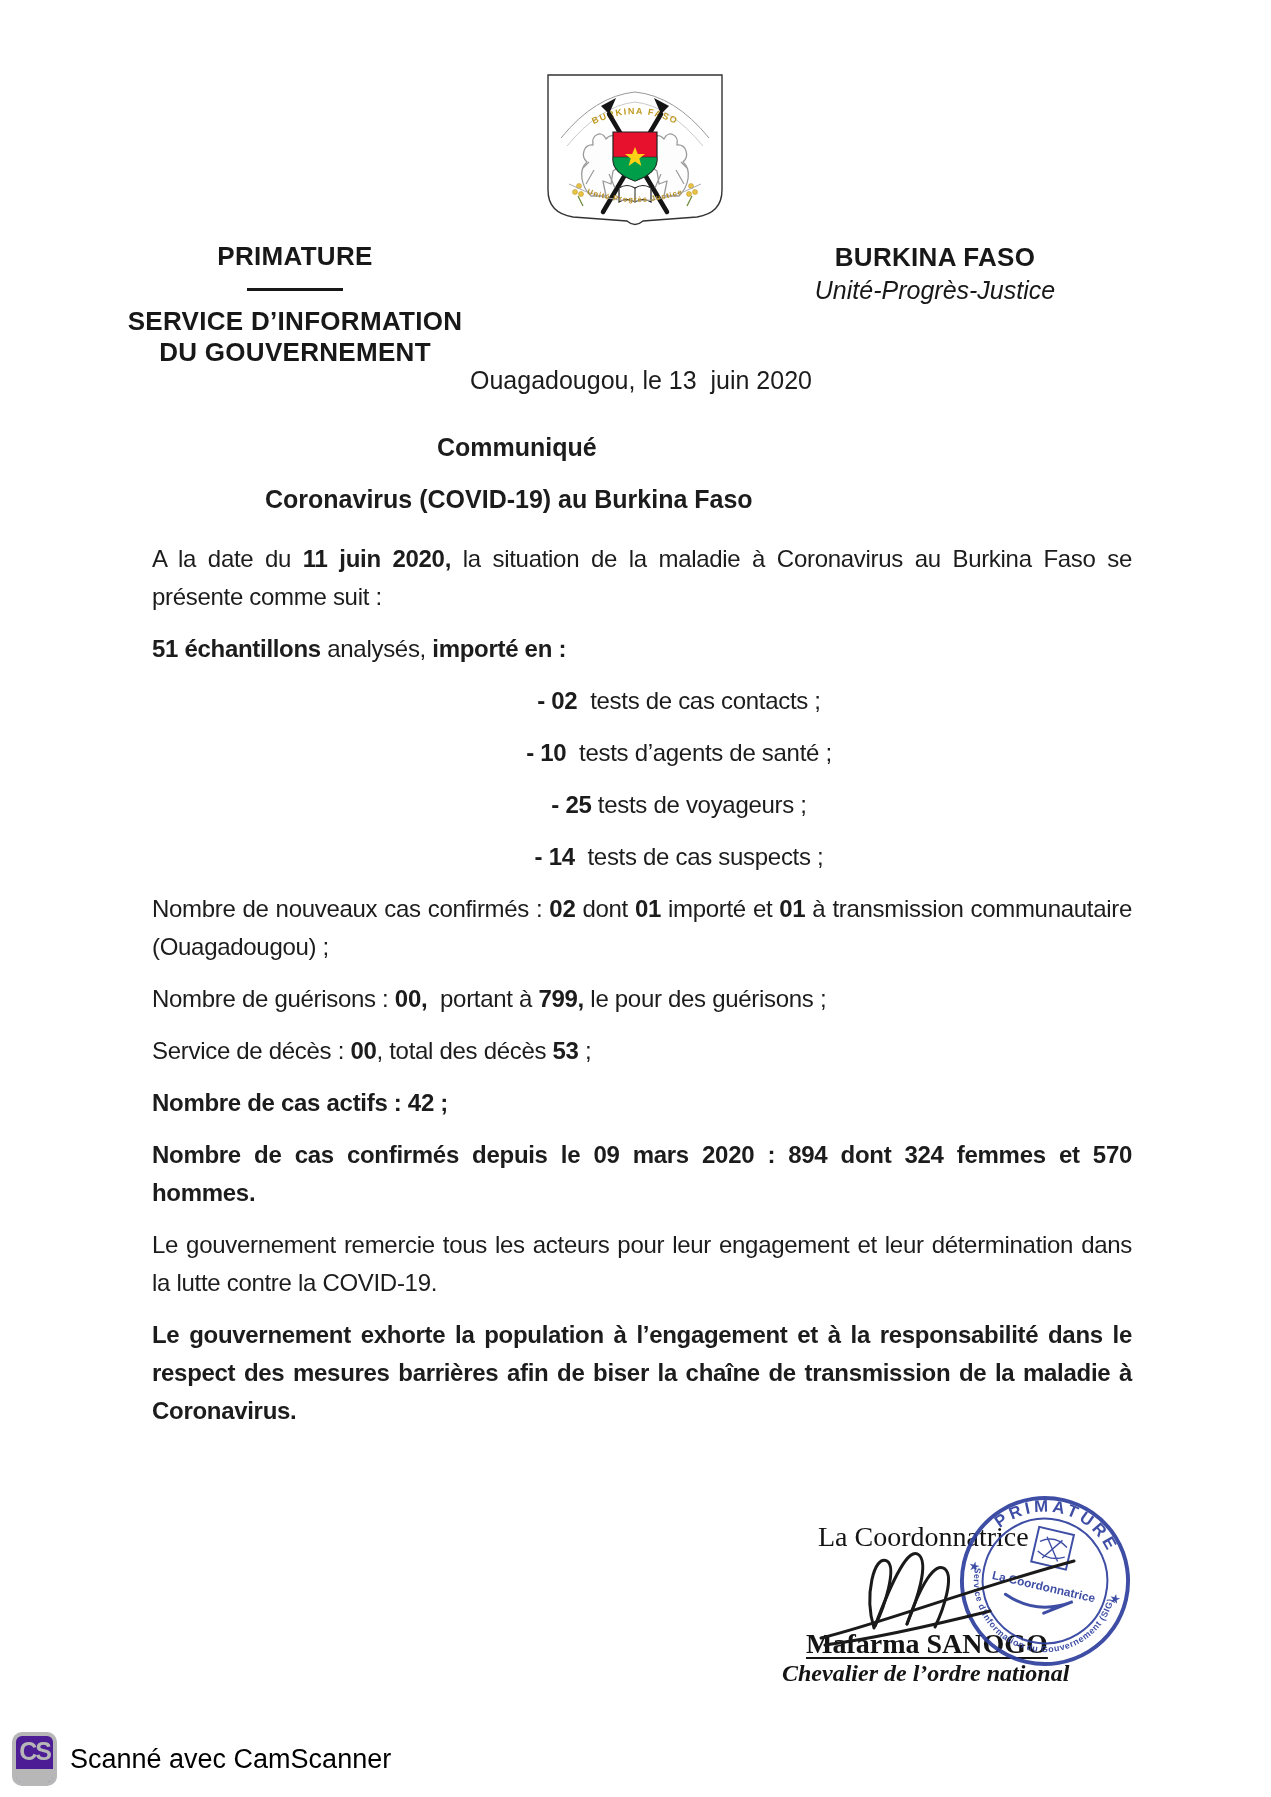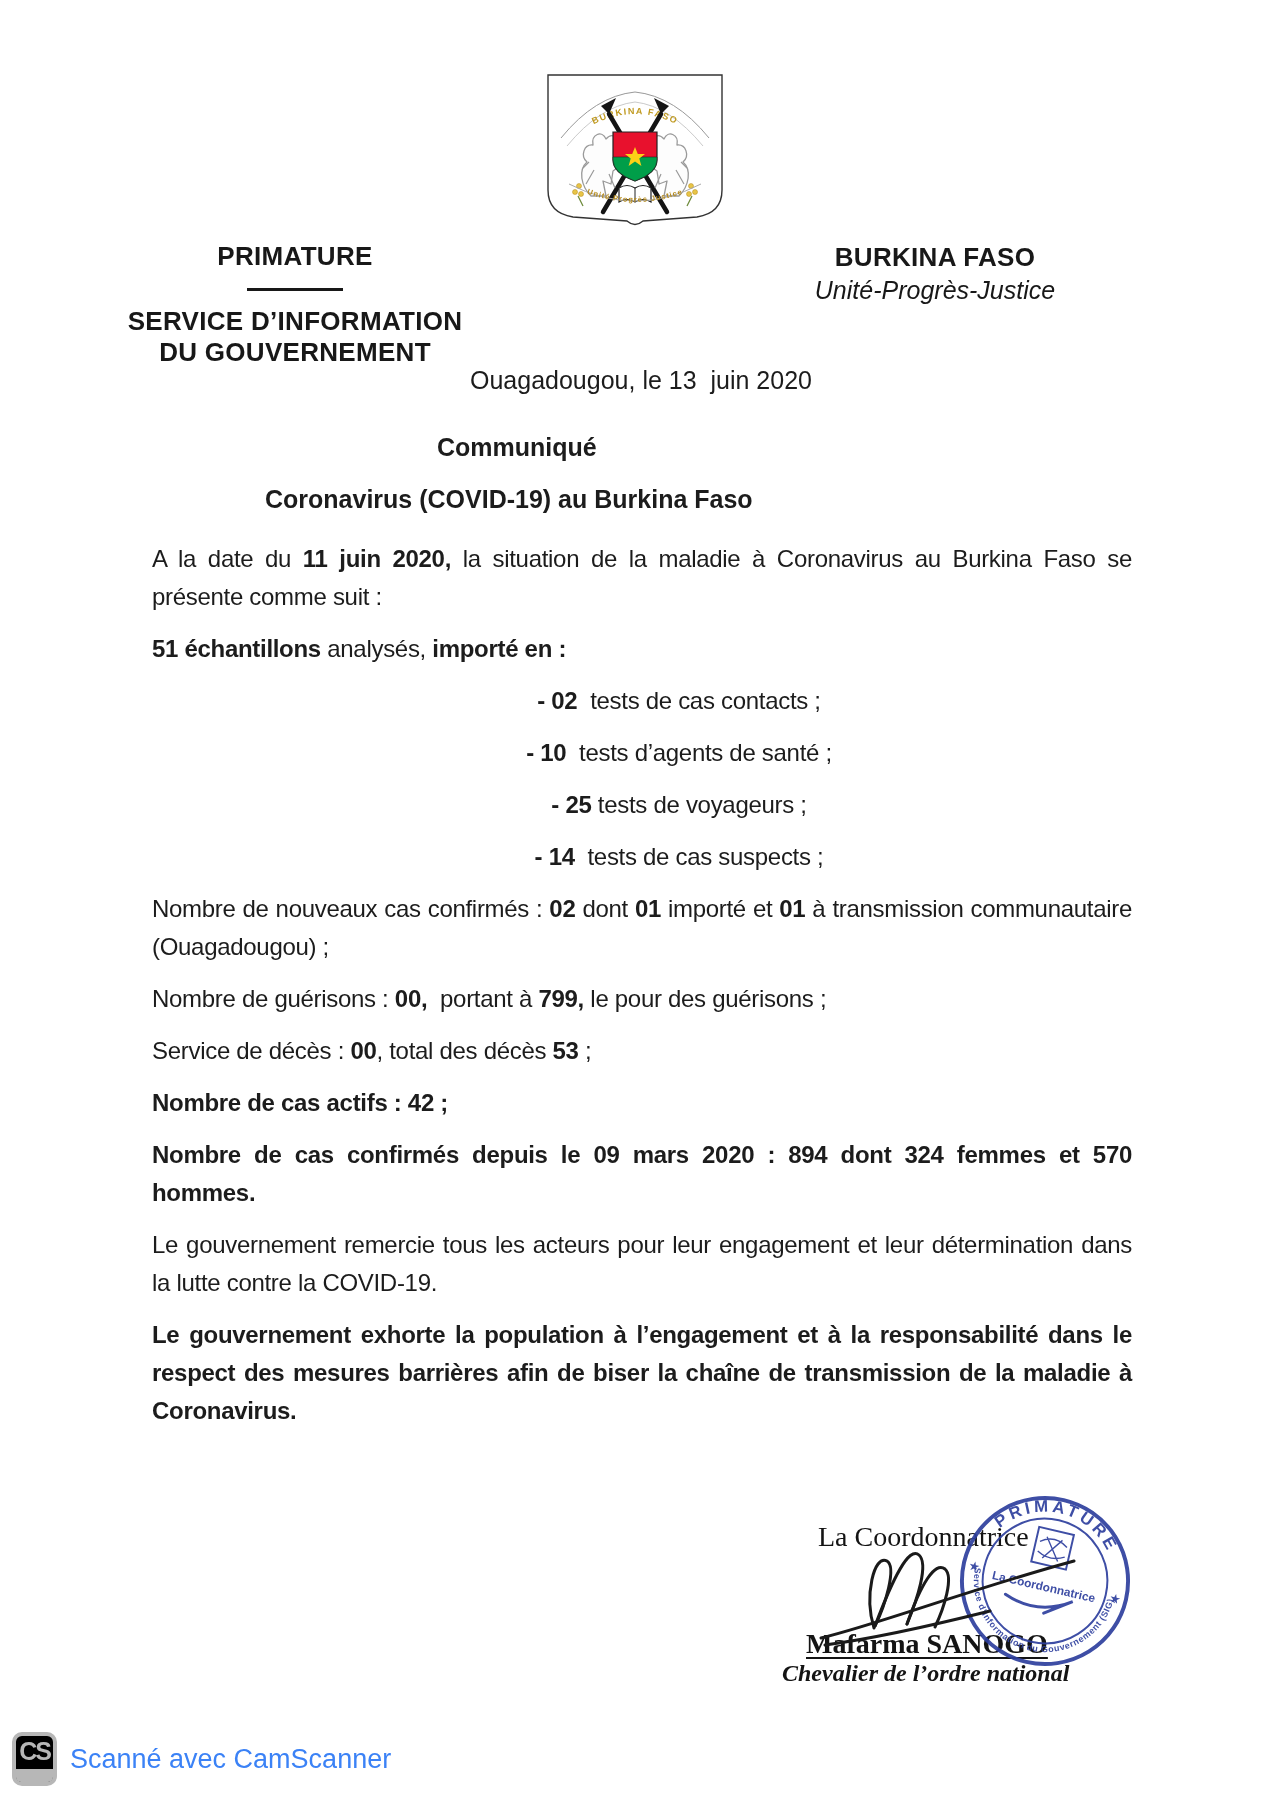--- a/index.html
+++ b/index.html
@@ -32,26 +32,26 @@
   .sig-name{position:absolute; left:806px; top:1628px; font-family:"Liberation Serif", serif;
             font-size:28px; font-weight:700; color:#141414; text-decoration:underline;
             text-underline-offset:4px; z-index:1;}
   .sig-title{position:absolute; left:782px; top:1660px; font-family:"Liberation Serif", serif;
              font-size:24px; font-weight:700; font-style:italic; color:#141414; z-index:1;}
   .stamp{position:absolute; left:956px; top:1492px; width:178px; height:178px;
          transform:rotate(13deg); opacity:.92; z-index:2;}
   .signature-svg{position:absolute; left:818px; top:1528px; width:292px; height:122px; z-index:3;}
   
   .cs-logo{position:absolute; left:12px; top:1732px; width:45px; height:54px;
-           border:4px solid #b7b7b7; border-radius:10px; box-sizing:border-box; background:#000000;}
+           border:4px solid #b7b7b7; border-radius:10px; box-sizing:border-box; background:#4c1d95;}
   .cs-text{color:#b7b7b7; font-weight:700; font-size:25px; text-align:center;
            margin-top:1px; letter-spacing:-2px;}
   .cs-bar{position:absolute; bottom:0; left:0; right:0; height:13px; background:#b7b7b7;
           border-radius:0 0 5px 5px;}
-  .footer-text{position:absolute; left:70px; top:1744px; font-size:27px; color:#3b82f6;}
+  .footer-text{position:absolute; left:70px; top:1744px; font-size:27px; color:#000000;}
 </style>
 </head>
 <body>
 
 <div class="page">
 
   <div class="emblem">
     <svg viewBox="0 0 180 158" width="180" height="158" xmlns="http://www.w3.org/2000/svg">
       <path d="M3,3 H177 V118 Q177,141 152,145 L98,149 Q90,156 82,149 L28,145 Q3,141 3,118 Z" fill="#ffffff" stroke="#333" stroke-width="1.4"></path>
 

